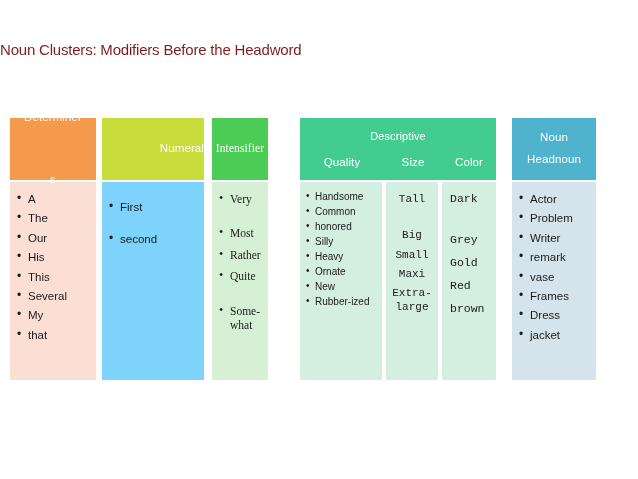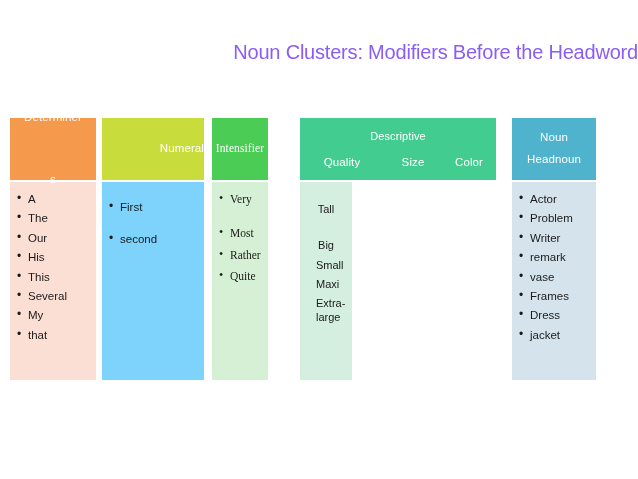--- a/index.html
+++ b/index.html
@@ -19,23 +19,23 @@
     position: relative;
     width: 638px;
     height: 479px;
   }
 
   #page-title {
     position: absolute;
     top: 41px;
     left: 0;
     width: 638px;
-    text-align: right;
-    font-size: 20px;
-    color: #8b5cf6;
+    text-align: left;
+    font-size: 15px;
+    color: #7f1d1d;
     letter-spacing: -0.2px;
     font-weight: 400;
   }
 
   
   .col {
     position: absolute;
     top: 118px;
   }
   .hdr {
@@ -73,23 +73,24 @@
     position: absolute;
     left: 1px;
     top: -1px;
     font-size: 12px;
     color: #1a1a1a;
   }
   ul.items li.gap {
     margin-top: 14px;
   }
   .plainlist {
-    margin: 10px;
+    margin: 0;
     padding: 0;
     list-style: none;
+    font-family: Liberation Mono, monospace;
   }
   .plainlist li {
     margin-bottom: 6px;
     line-height: 1.3;
   }
   .plainlist li.gap {
     margin-top: 24px;
   }
   .center { text-align: center; }
 
@@ -225,46 +226,68 @@
   <div class="col" id="col-intensifier">
     <div class="hdr">
       <span>Intensifier</span>
     </div>
     <div class="body">
       <ul class="items">
         <li class="sp">Very</li>
         <li>Most</li>
         <li>Rather</li>
         <li class="sp">Quite</li>
+        <li class="gap">Some-what</li>
       </ul>
     </div>
   </div>
 
   <div class="col" id="col-descriptive">
     <div class="hdr">
       <span class="desc-title">Descriptive</span>
       <span class="desc-subrow">
         <span class="sub-quality">Quality</span>
         <span class="sub-size">Size</span>
         <span class="sub-color">Color</span>
       </span>
     </div>
     <div class="desc-bodies">
 
+      <div class="body" id="body-quality">
+        <ul class="items">
+          <li>Handsome</li>
+          <li>Common</li>
+          <li>honored</li>
+          <li>Silly</li>
+          <li>Heavy</li>
+          <li>Ornate</li>
+          <li>New</li>
+          <li>Rubber-ized</li>
+        </ul>
+      </div>
 
       <div class="body center" id="body-size">
         <ul class="plainlist">
           <li>Tall</li>
           <li class="gap">Big</li>
           <li>Small</li>
           <li>Maxi</li>
           <li>Extra-large</li>
         </ul>
       </div>
 
+      <div class="body" id="body-color">
+        <ul class="plainlist">
+          <li>Dark</li>
+          <li class="gap">Grey</li>
+          <li>Gold</li>
+          <li>Red</li>
+          <li>brown</li>
+        </ul>
+      </div>
 
     </div>
   </div>
 
   <div class="col" id="col-noun">
     <div class="hdr">
       <span>Noun</span>
       <span>Headnoun</span>
     </div>
     <div class="body">

